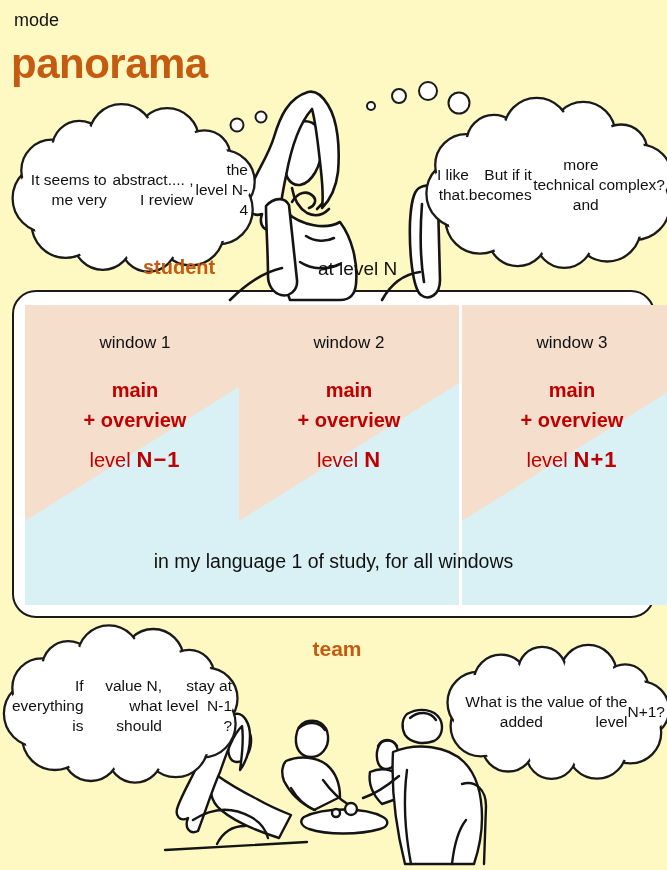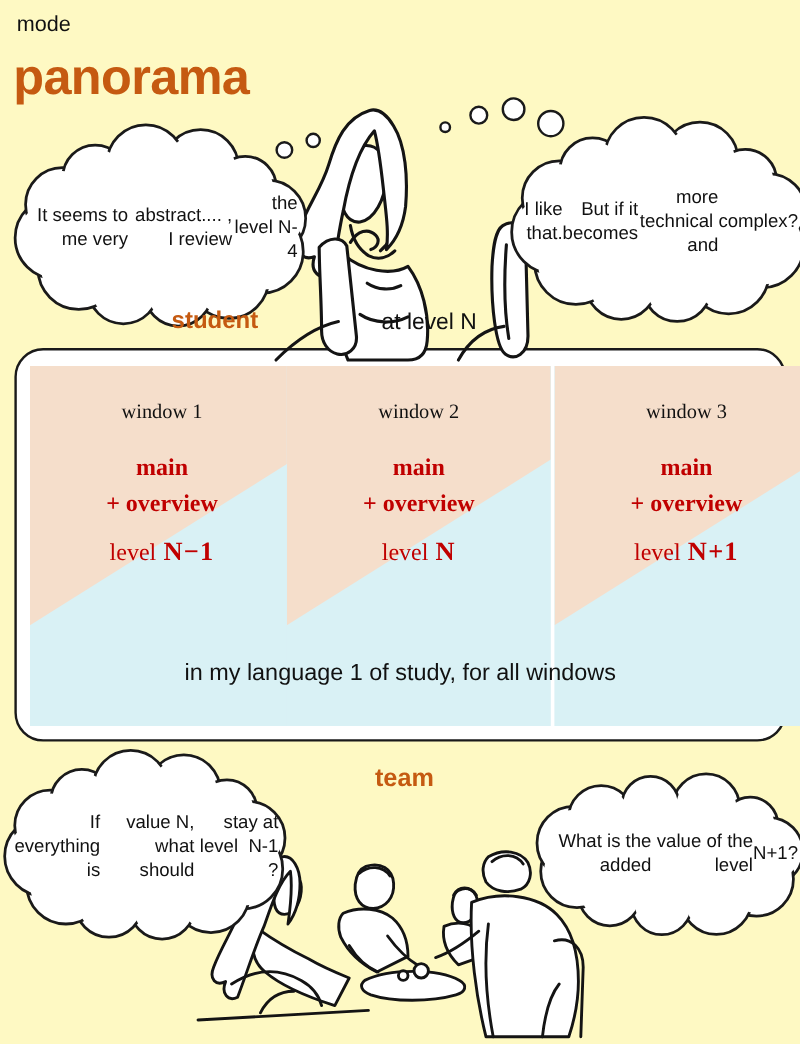--- a/index.html
+++ b/index.html
@@ -11,21 +11,21 @@
   .mode-label{left:14px;top:10px;font-size:18px;color:#111;}
   .title{left:11px;top:40px;font-size:42px;font-weight:bold;color:#c55a11;letter-spacing:-0.5px;}
 
   
   .student-label{left:143px;top:256px;font-size:20px;font-weight:bold;color:#c55a11;z-index:7;}
   .level-label{left:318px;top:258px;font-size:19px;color:#111;z-index:7;}
 
   
   .panel{left:12px;top:290px;width:643px;height:328px;background:#fff;
          border:2.6px solid #1a1a1a;border-radius:24px;z-index:1;box-sizing:border-box;}
-  .win{position:absolute;top:13px;width:220px;height:300px;background:#d9f1f5;overflow:hidden;font-family:Liberation Serif, serif;}
+  .win{position:absolute;top:13px;width:220px;height:300px;background:#d9f1f5;overflow:hidden;}
   .win-peach{position:absolute;inset:0;background:#f5decb;
              clip-path:polygon(0 0,100% 0,100% 26%,0 72%);}
   .win-1{left:11px;} .win-2{left:225px;} .win-3{left:438px;margin-left:10px;}
   .win .txt{position:absolute;left:0;width:100%;text-align:center;}
   .win-name{top:28px;font-size:17px;color:#111;}
   .win-main{top:74px;font-size:20px;font-weight:bold;color:#c00000;}
   .win-ov{top:104px;font-size:20px;font-weight:bold;color:#c00000;}
   .win-level{top:142px;font-size:20px;color:#c00000;}
   .win-level b{font-size:22px;margin-left:6px;letter-spacing:1px;}
   .panel-caption{position:absolute;left:0;top:239px;width:100%;text-align:center;

